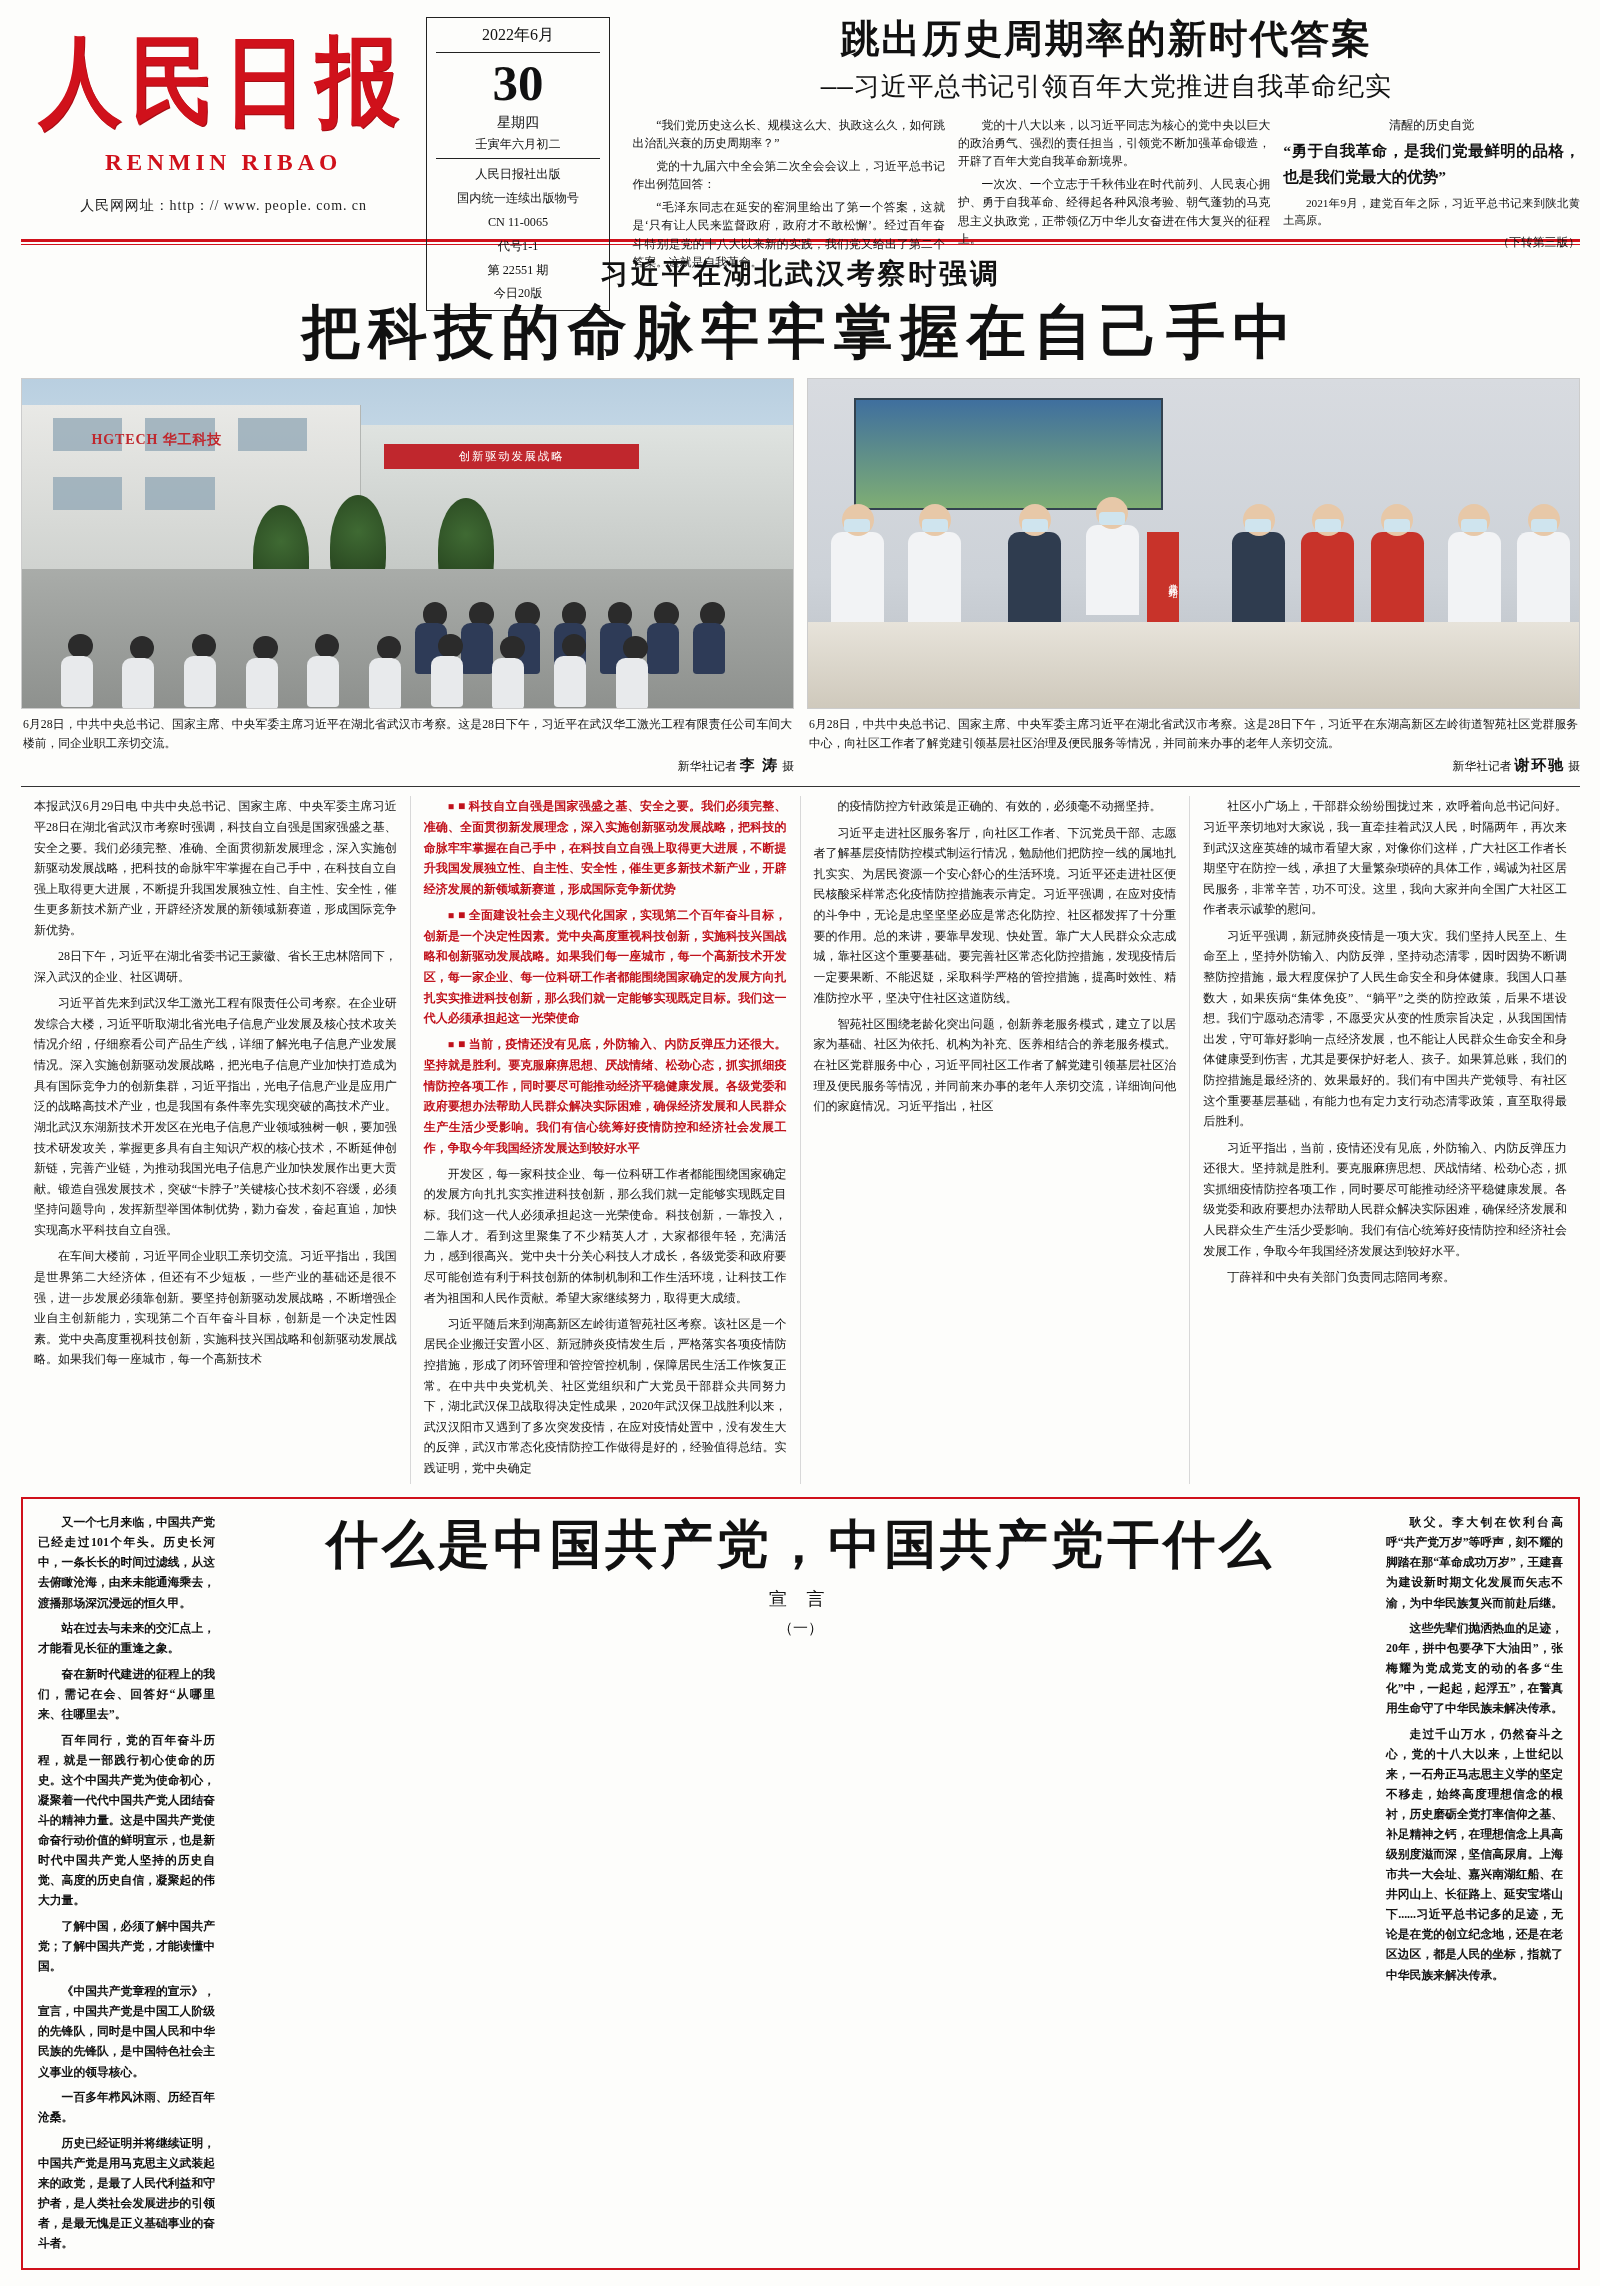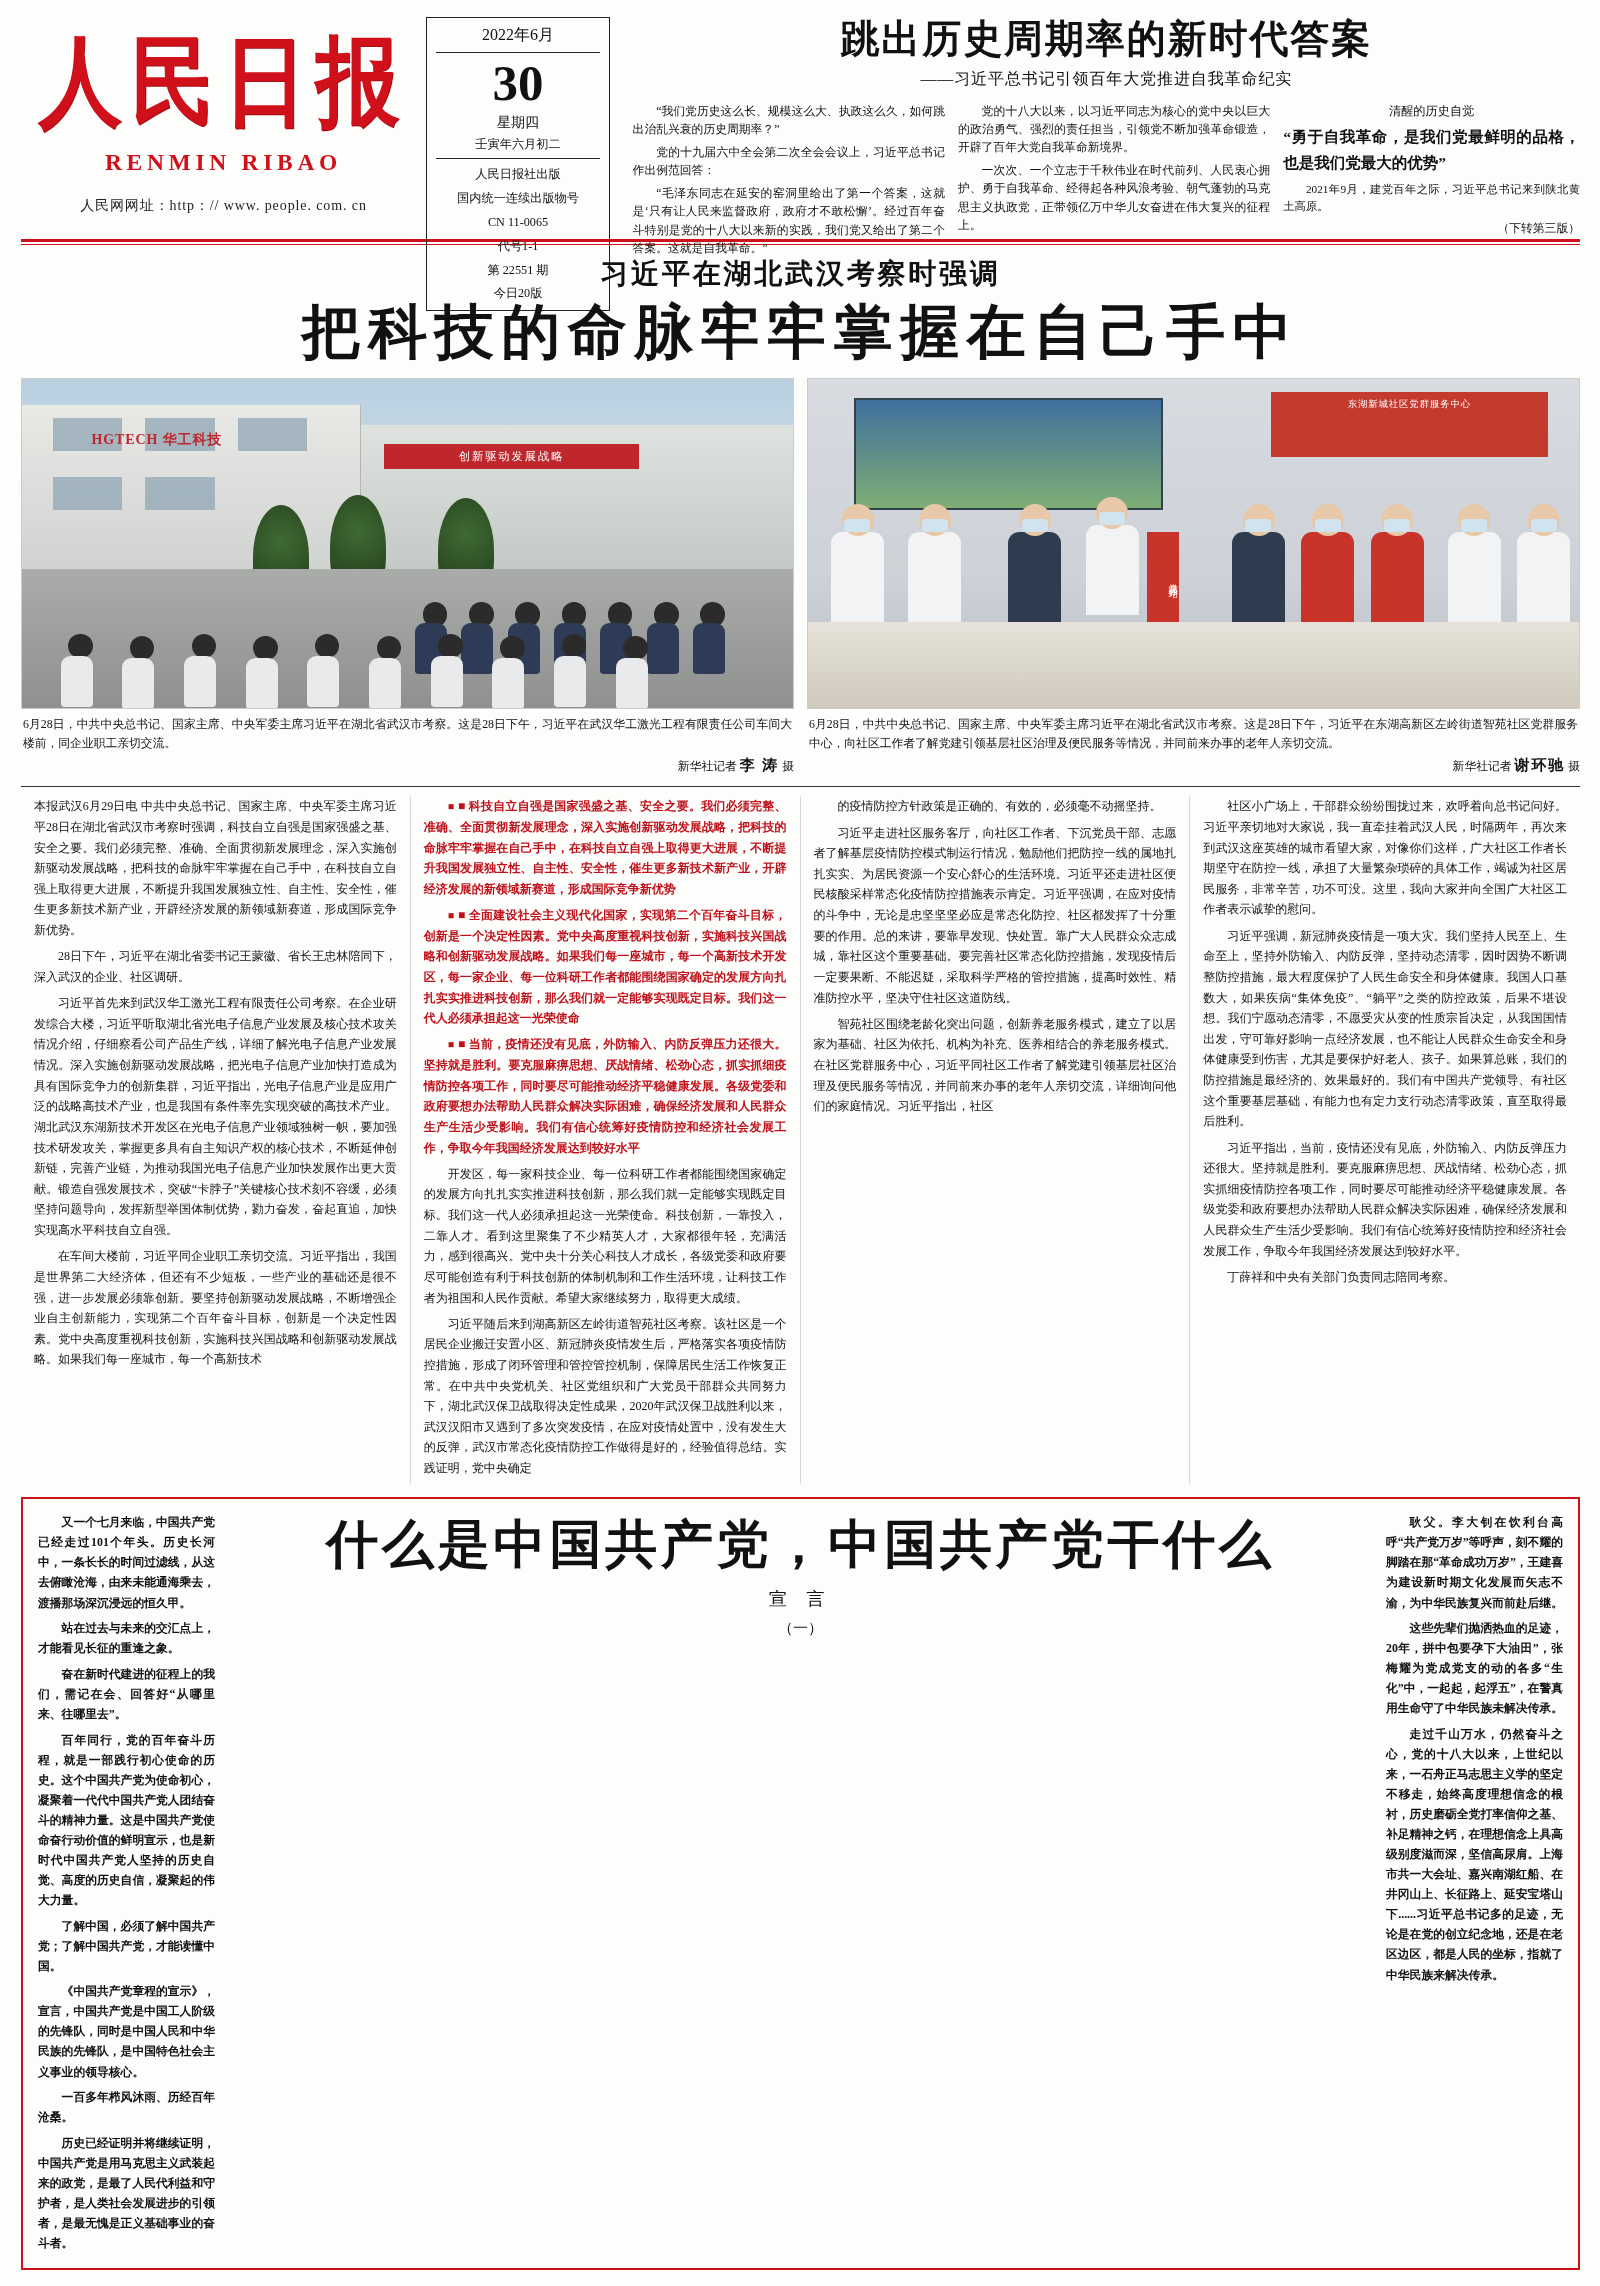--- a/index.html
+++ b/index.html
@@ -47,21 +47,21 @@
   .d-line { font-size:12.2px; margin-top:5.6px; }
   .d-sep { border-top:0.9px solid #222; margin:4.7px 5.6px; }
 
   .mast-right { flex:1; padding-left:22.6px; }
   .hl-main {
     font-family:"DejaVu Serif", serif;
     font-size:39px; font-weight:bold; color:#111; letter-spacing:1.9px;
     text-align:center; line-height:1.2;
   }
   .hl-sub {
-    font-size:16px; text-align:center; margin-top:7.5px; letter-spacing:0.9px; color:#111;
+    font-size:26px; text-align:center; margin-top:7.5px; letter-spacing:0.9px; color:#111;font-family:Liberation Mono, monospace;
   }
   .mast-cols { display:flex; margin-top:11.3px; gap:13px; }
   .mcol { flex:1; font-size:11.8px; line-height:1.55; text-align:justify; color:#111; }
   .mcol p { margin:0 0 4.7px 0; text-indent:2em; }
   .mcol.quote { flex:0.95; }
   .q-head { text-align:center; font-size:12.2px; margin-bottom:3.8px; }
   .q-body {
     font-weight:bold; font-size:15.5px; line-height:1.65; text-align:justify;
   }
   .q-attr { font-size:11.3px; margin-top:5.6px; text-indent:2em; line-height:1.5; }
@@ -264,23 +264,20 @@
       <div class="cap-credit">
         <span>新华社记者</span>
         <b>李 涛</b>
         <span>摄</span>
       </div>
     </div>
 
     <div class="photo-wrap">
       <div class="ph p2">
         <div class="screen"></div>
-        <div class="screen2">
-          <div class="s2t">东湖新城社区党群服务中心</div>
-        </div>
         <div class="desk"></div>
         <div class="standee">党员驿站</div>
         <div class="p" style="left:3%;">
             <div class="h">
               <div class="mask"></div>
             </div>
             <div class="b"></div>
           </div>
         <div class="p" style="left:13%;">
             <div class="h">

